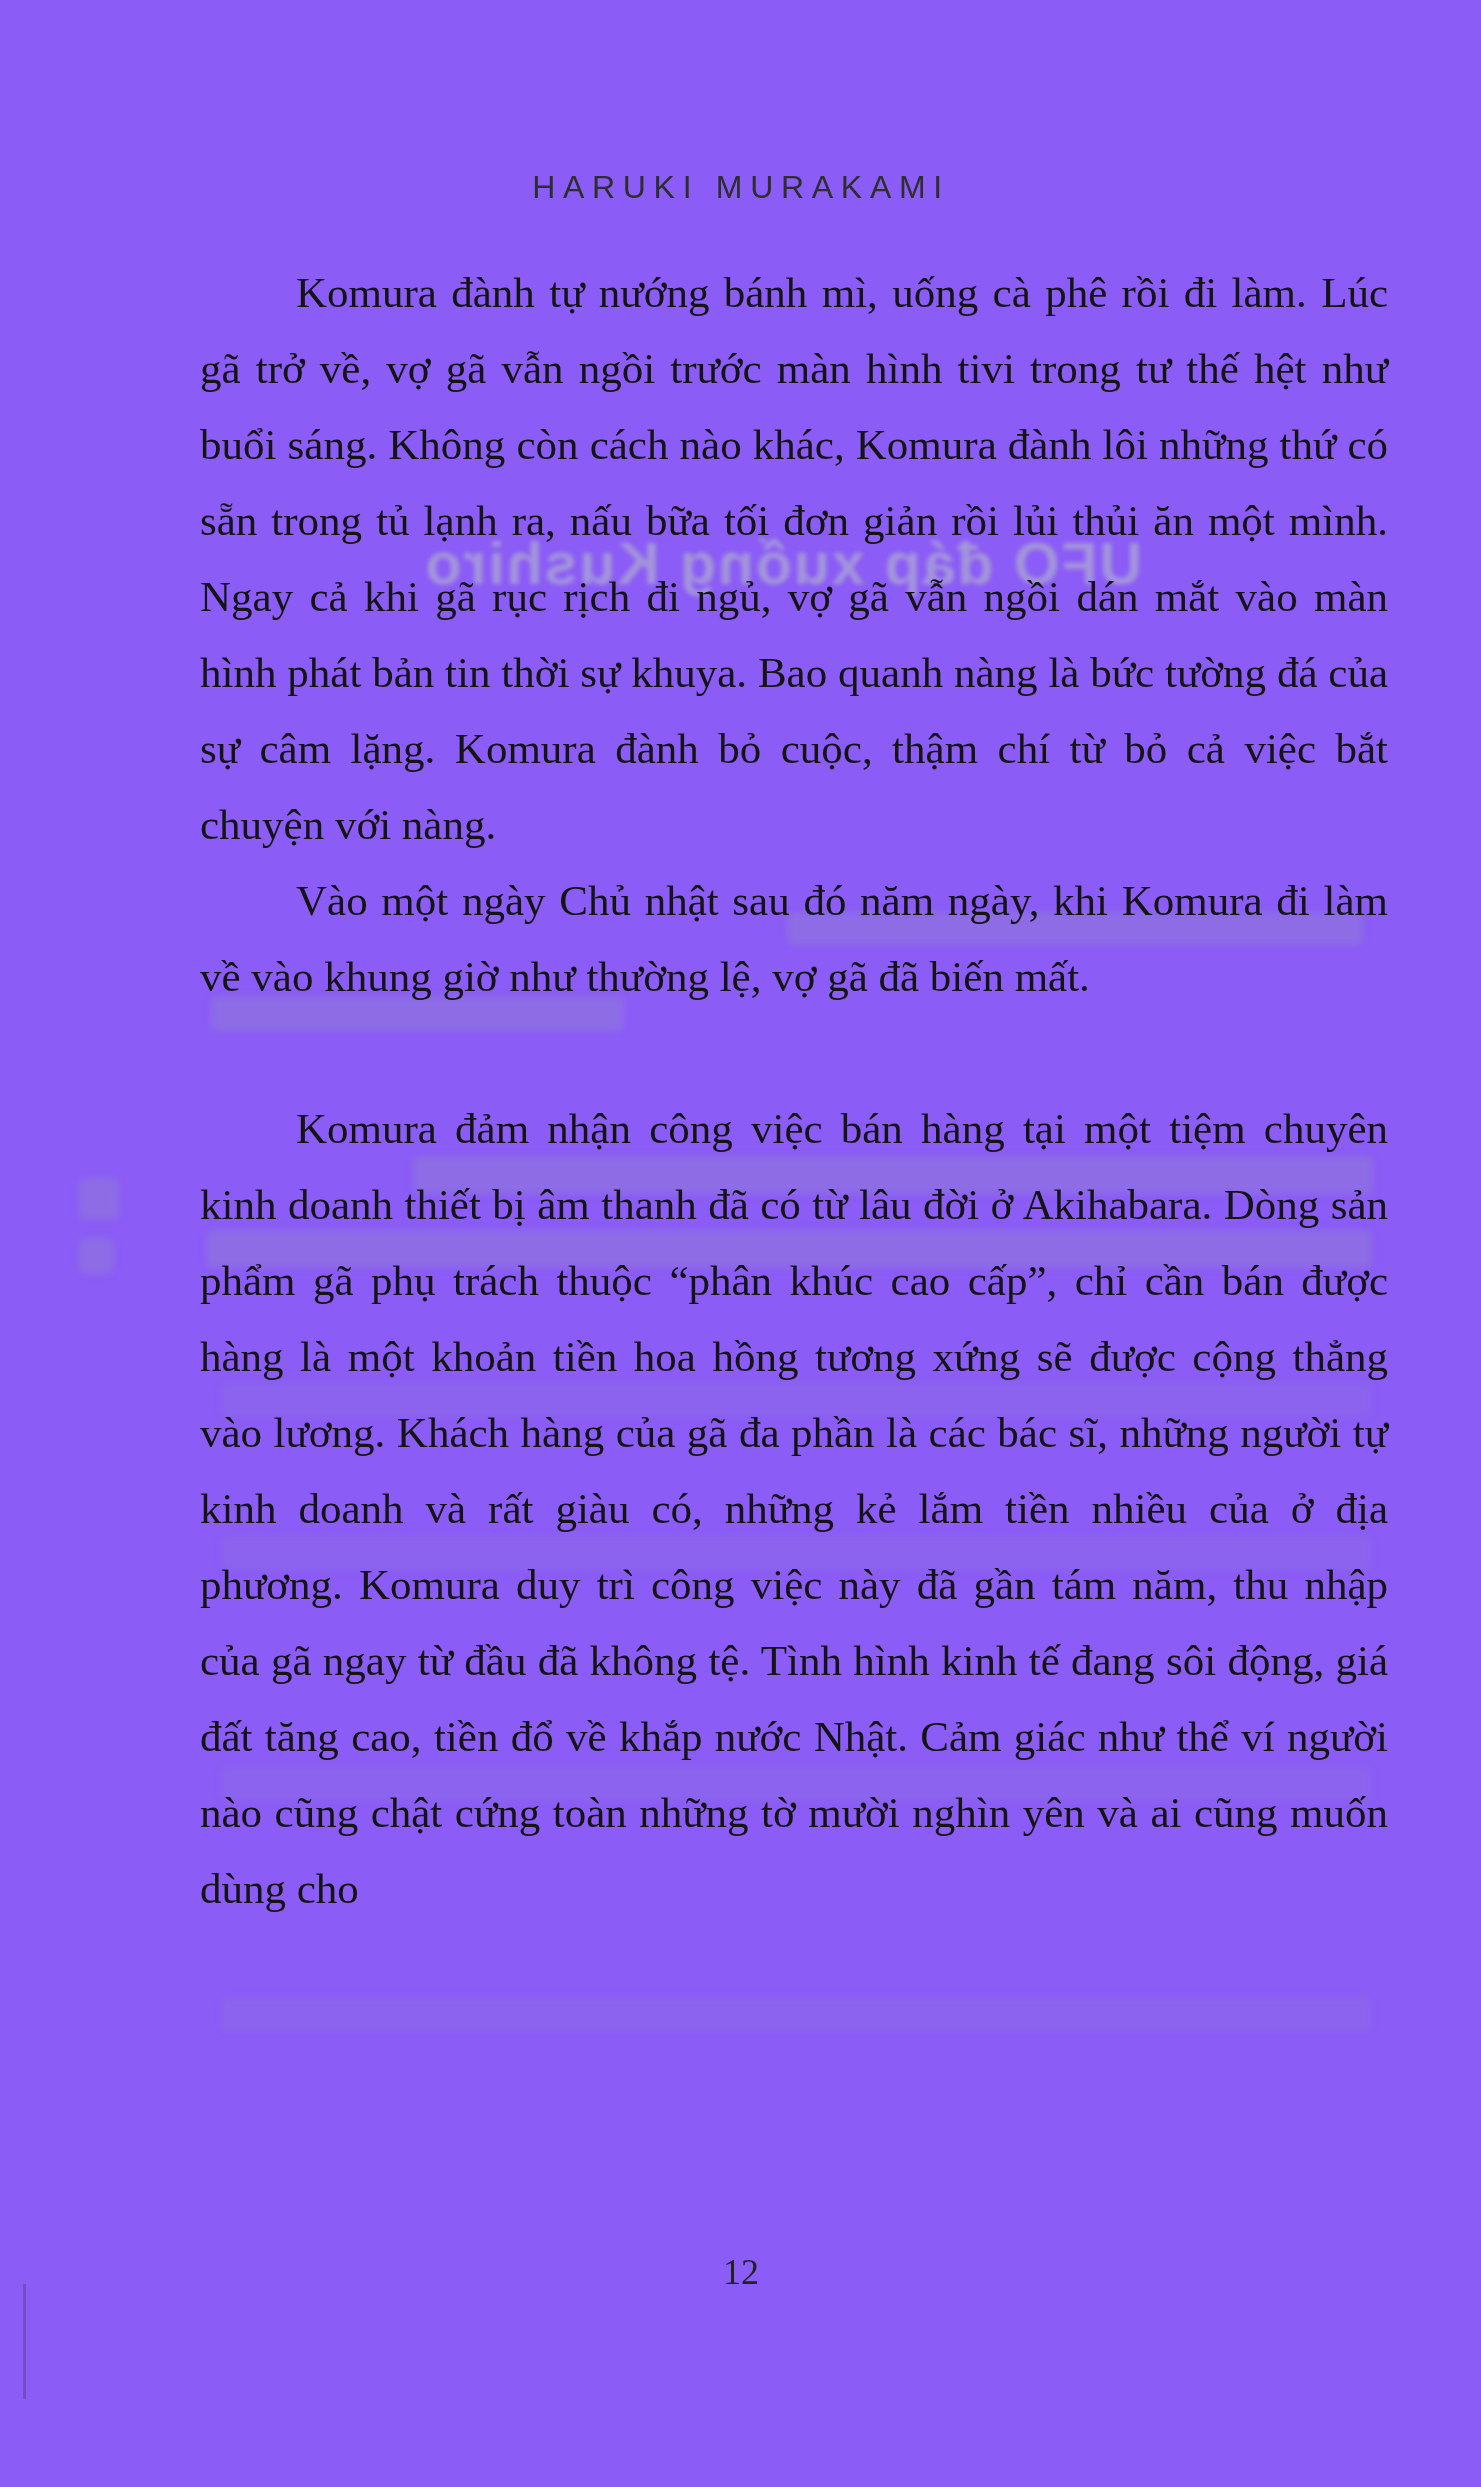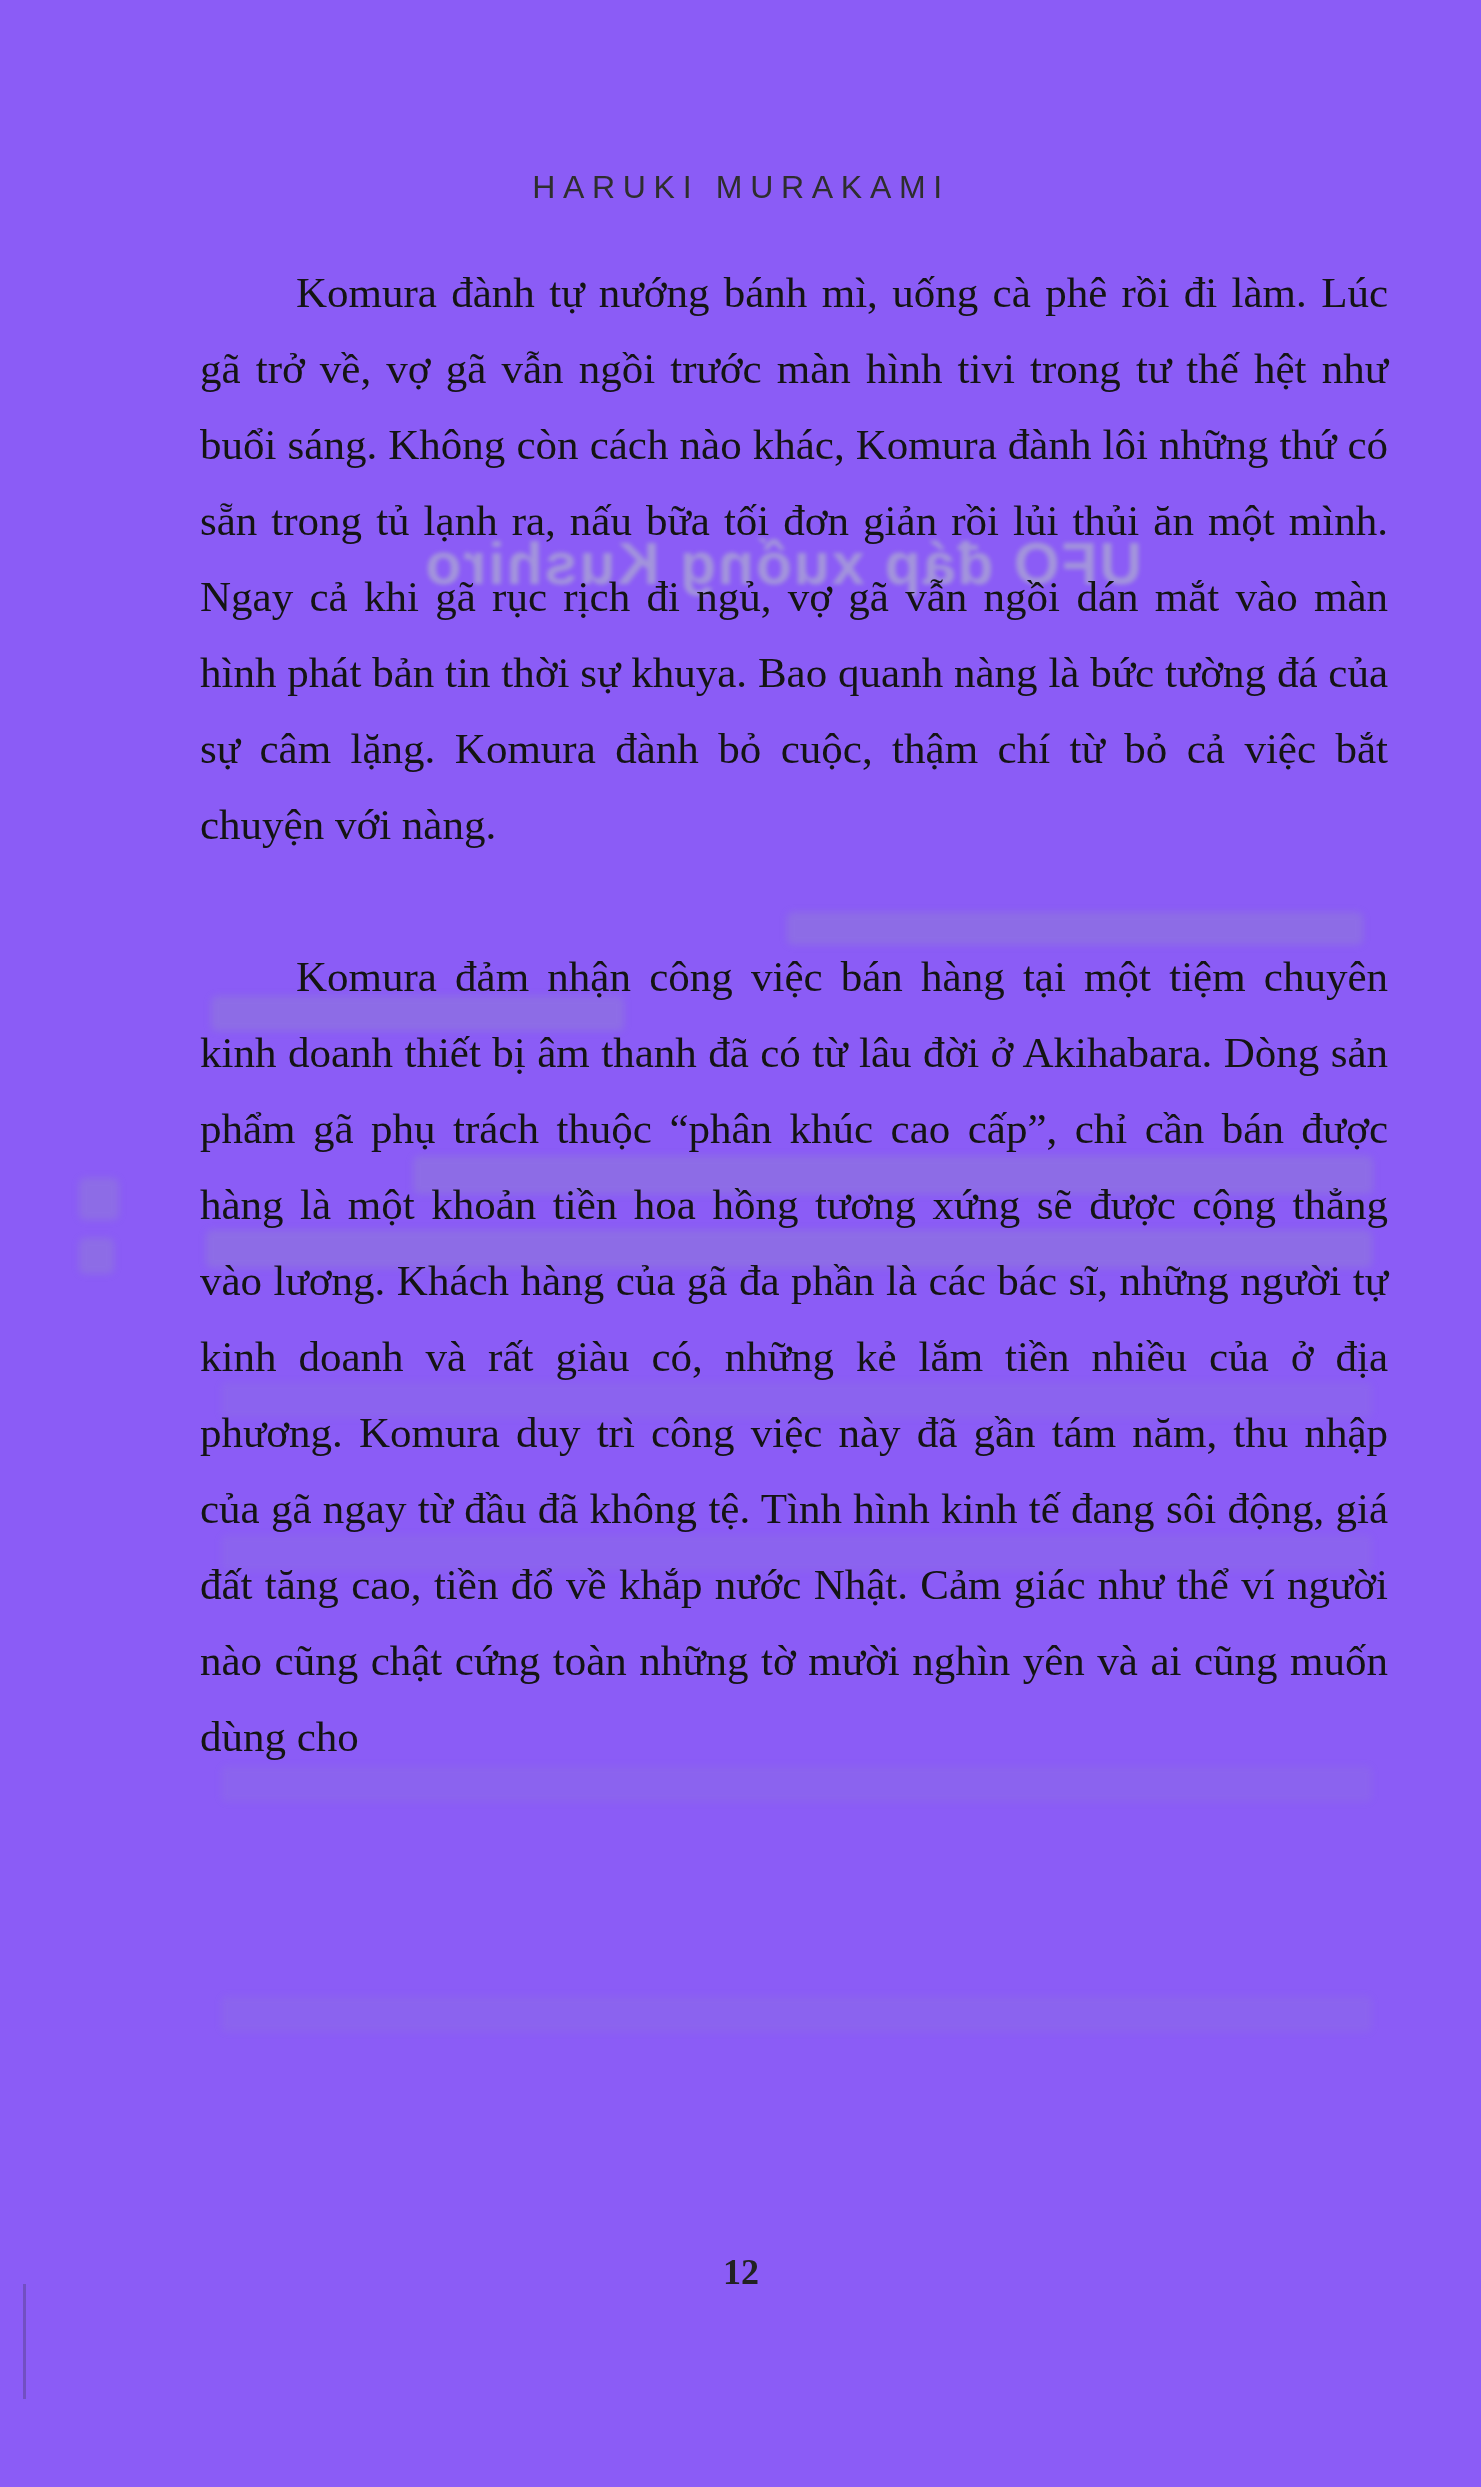--- a/index.html
+++ b/index.html
@@ -53,21 +53,20 @@
     margin-top: 76px;
   }
   .page-number {
     position: absolute;
     top: 2251px;
     left: 0;
     width: 100%;
     text-align: center;
     font-size: 36px;
     color: #222222;
-    font-weight: bold;
   }
 
   
   .ghost-layer { position: absolute; inset: 0; pointer-events: none; }
   .ghost-title {
     position: absolute;
     left: 355px;
     top: 530px;
     width: 787px;
     font-family: "Liberation Sans", sans-serif;
@@ -106,19 +105,20 @@
     <div class="ghost-bar faint" style="left:221px; top:1766px; width:1151px; height:36px;"></div>
     <div class="ghost-bar faint" style="left:221px; top:1996px; width:1151px; height:36px;"></div>
   </div>
 
   <div class="scan-edge"></div>
 
   <div class="running-header">HARUKI MURAKAMI</div>
 
   <div class="body-text">
     <p>Komura đành tự nướng bánh mì, uống cà phê rồi đi làm. Lúc gã trở về, vợ gã vẫn ngồi trước màn hình tivi trong tư thế hệt như buổi sáng. Không còn cách nào khác, Komura đành lôi những thứ có sẵn trong tủ lạnh ra, nấu bữa tối đơn giản rồi lủi thủi ăn một mình. Ngay cả khi gã rục rịch đi ngủ, vợ gã vẫn ngồi dán mắt vào màn hình phát bản tin thời sự khuya. Bao quanh nàng là bức tường đá của sự câm lặng. Komura đành bỏ cuộc, thậm chí từ bỏ cả việc bắt chuyện với nàng.</p>
+    <p>Vào một ngày Chủ nhật sau đó năm ngày, khi Komura đi làm về vào khung giờ như thường lệ, vợ gã đã biến mất.</p>
     <p class="section-break">Komura đảm nhận công việc bán hàng tại một tiệm chuyên kinh doanh thiết bị âm thanh đã có từ lâu đời ở Akihabara. Dòng sản phẩm gã phụ trách thuộc “phân khúc cao cấp”, chỉ cần bán được hàng là một khoản tiền hoa hồng tương xứng sẽ được cộng thẳng vào lương. Khách hàng của gã đa phần là các bác sĩ, những người tự kinh doanh và rất giàu có, những kẻ lắm tiền nhiều của ở địa phương. Komura duy trì công việc này đã gần tám năm, thu nhập của gã ngay từ đầu đã không tệ. Tình hình kinh tế đang sôi động, giá đất tăng cao, tiền đổ về khắp nước Nhật. Cảm giác như thể ví người nào cũng chật cứng toàn những tờ mười nghìn yên và ai cũng muốn dùng cho</p>
   </div>
 
   <div class="page-number">12</div>
 
 </div>
 
 
 </body></html>

